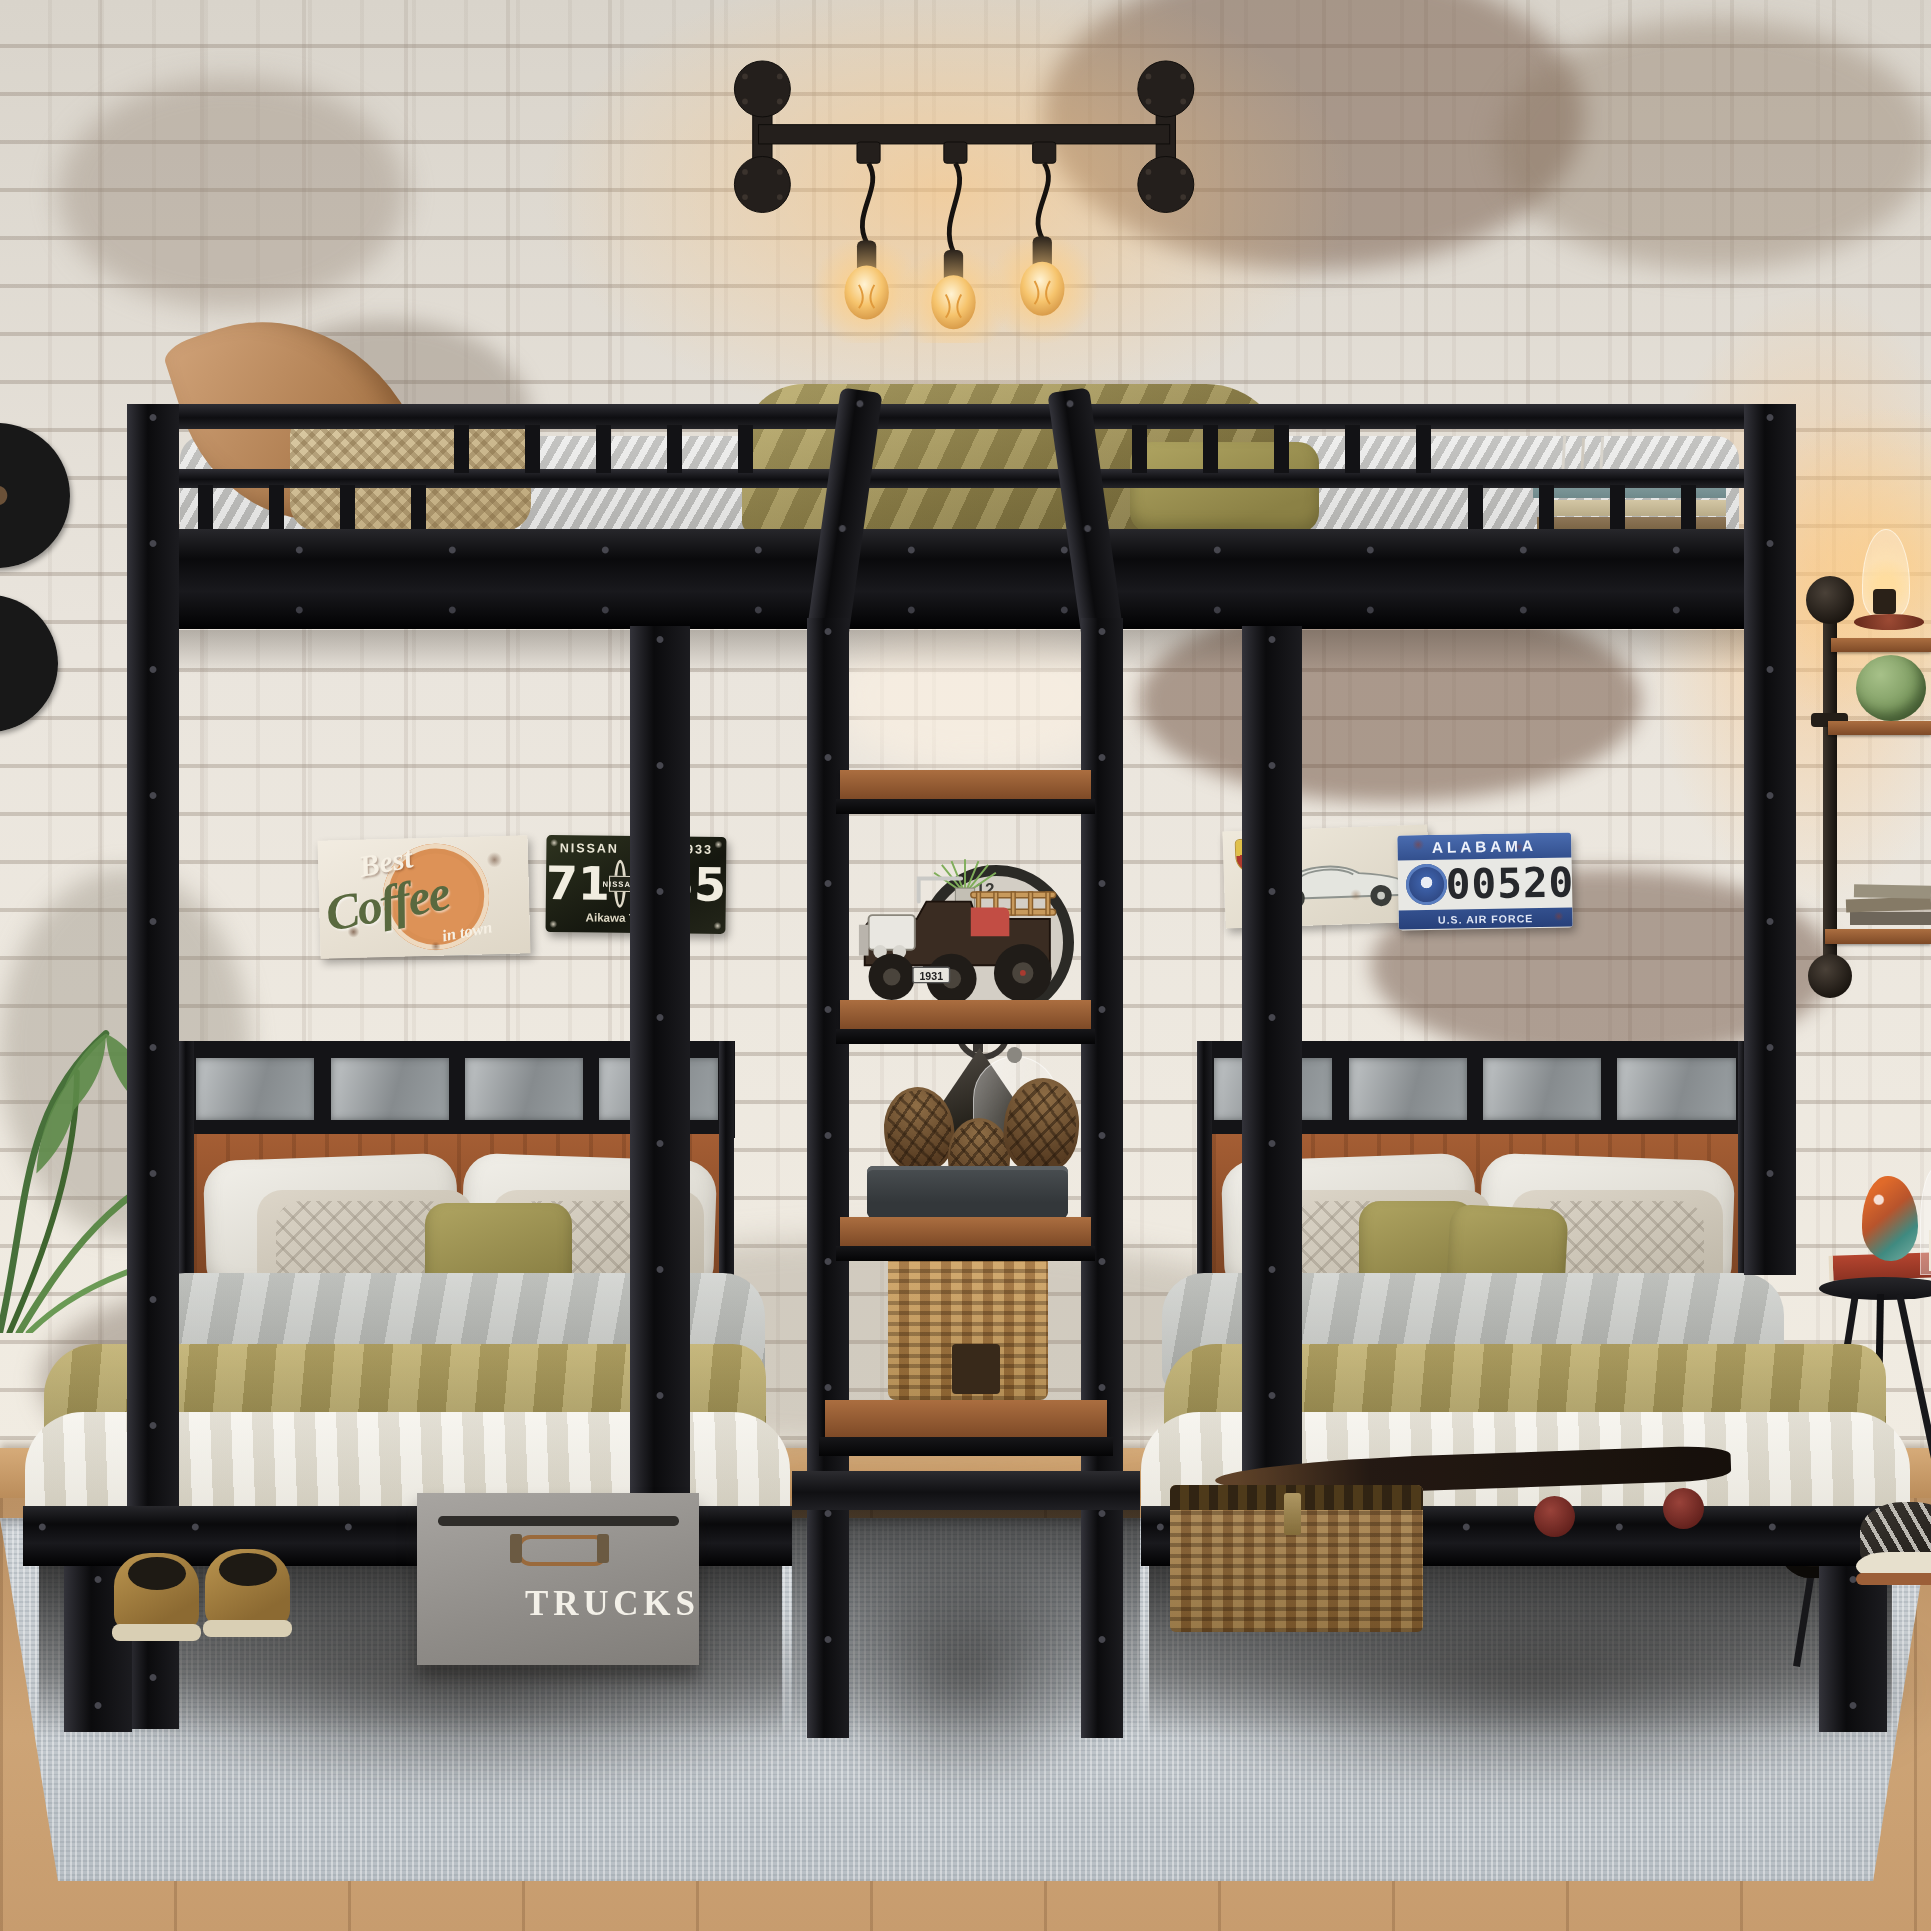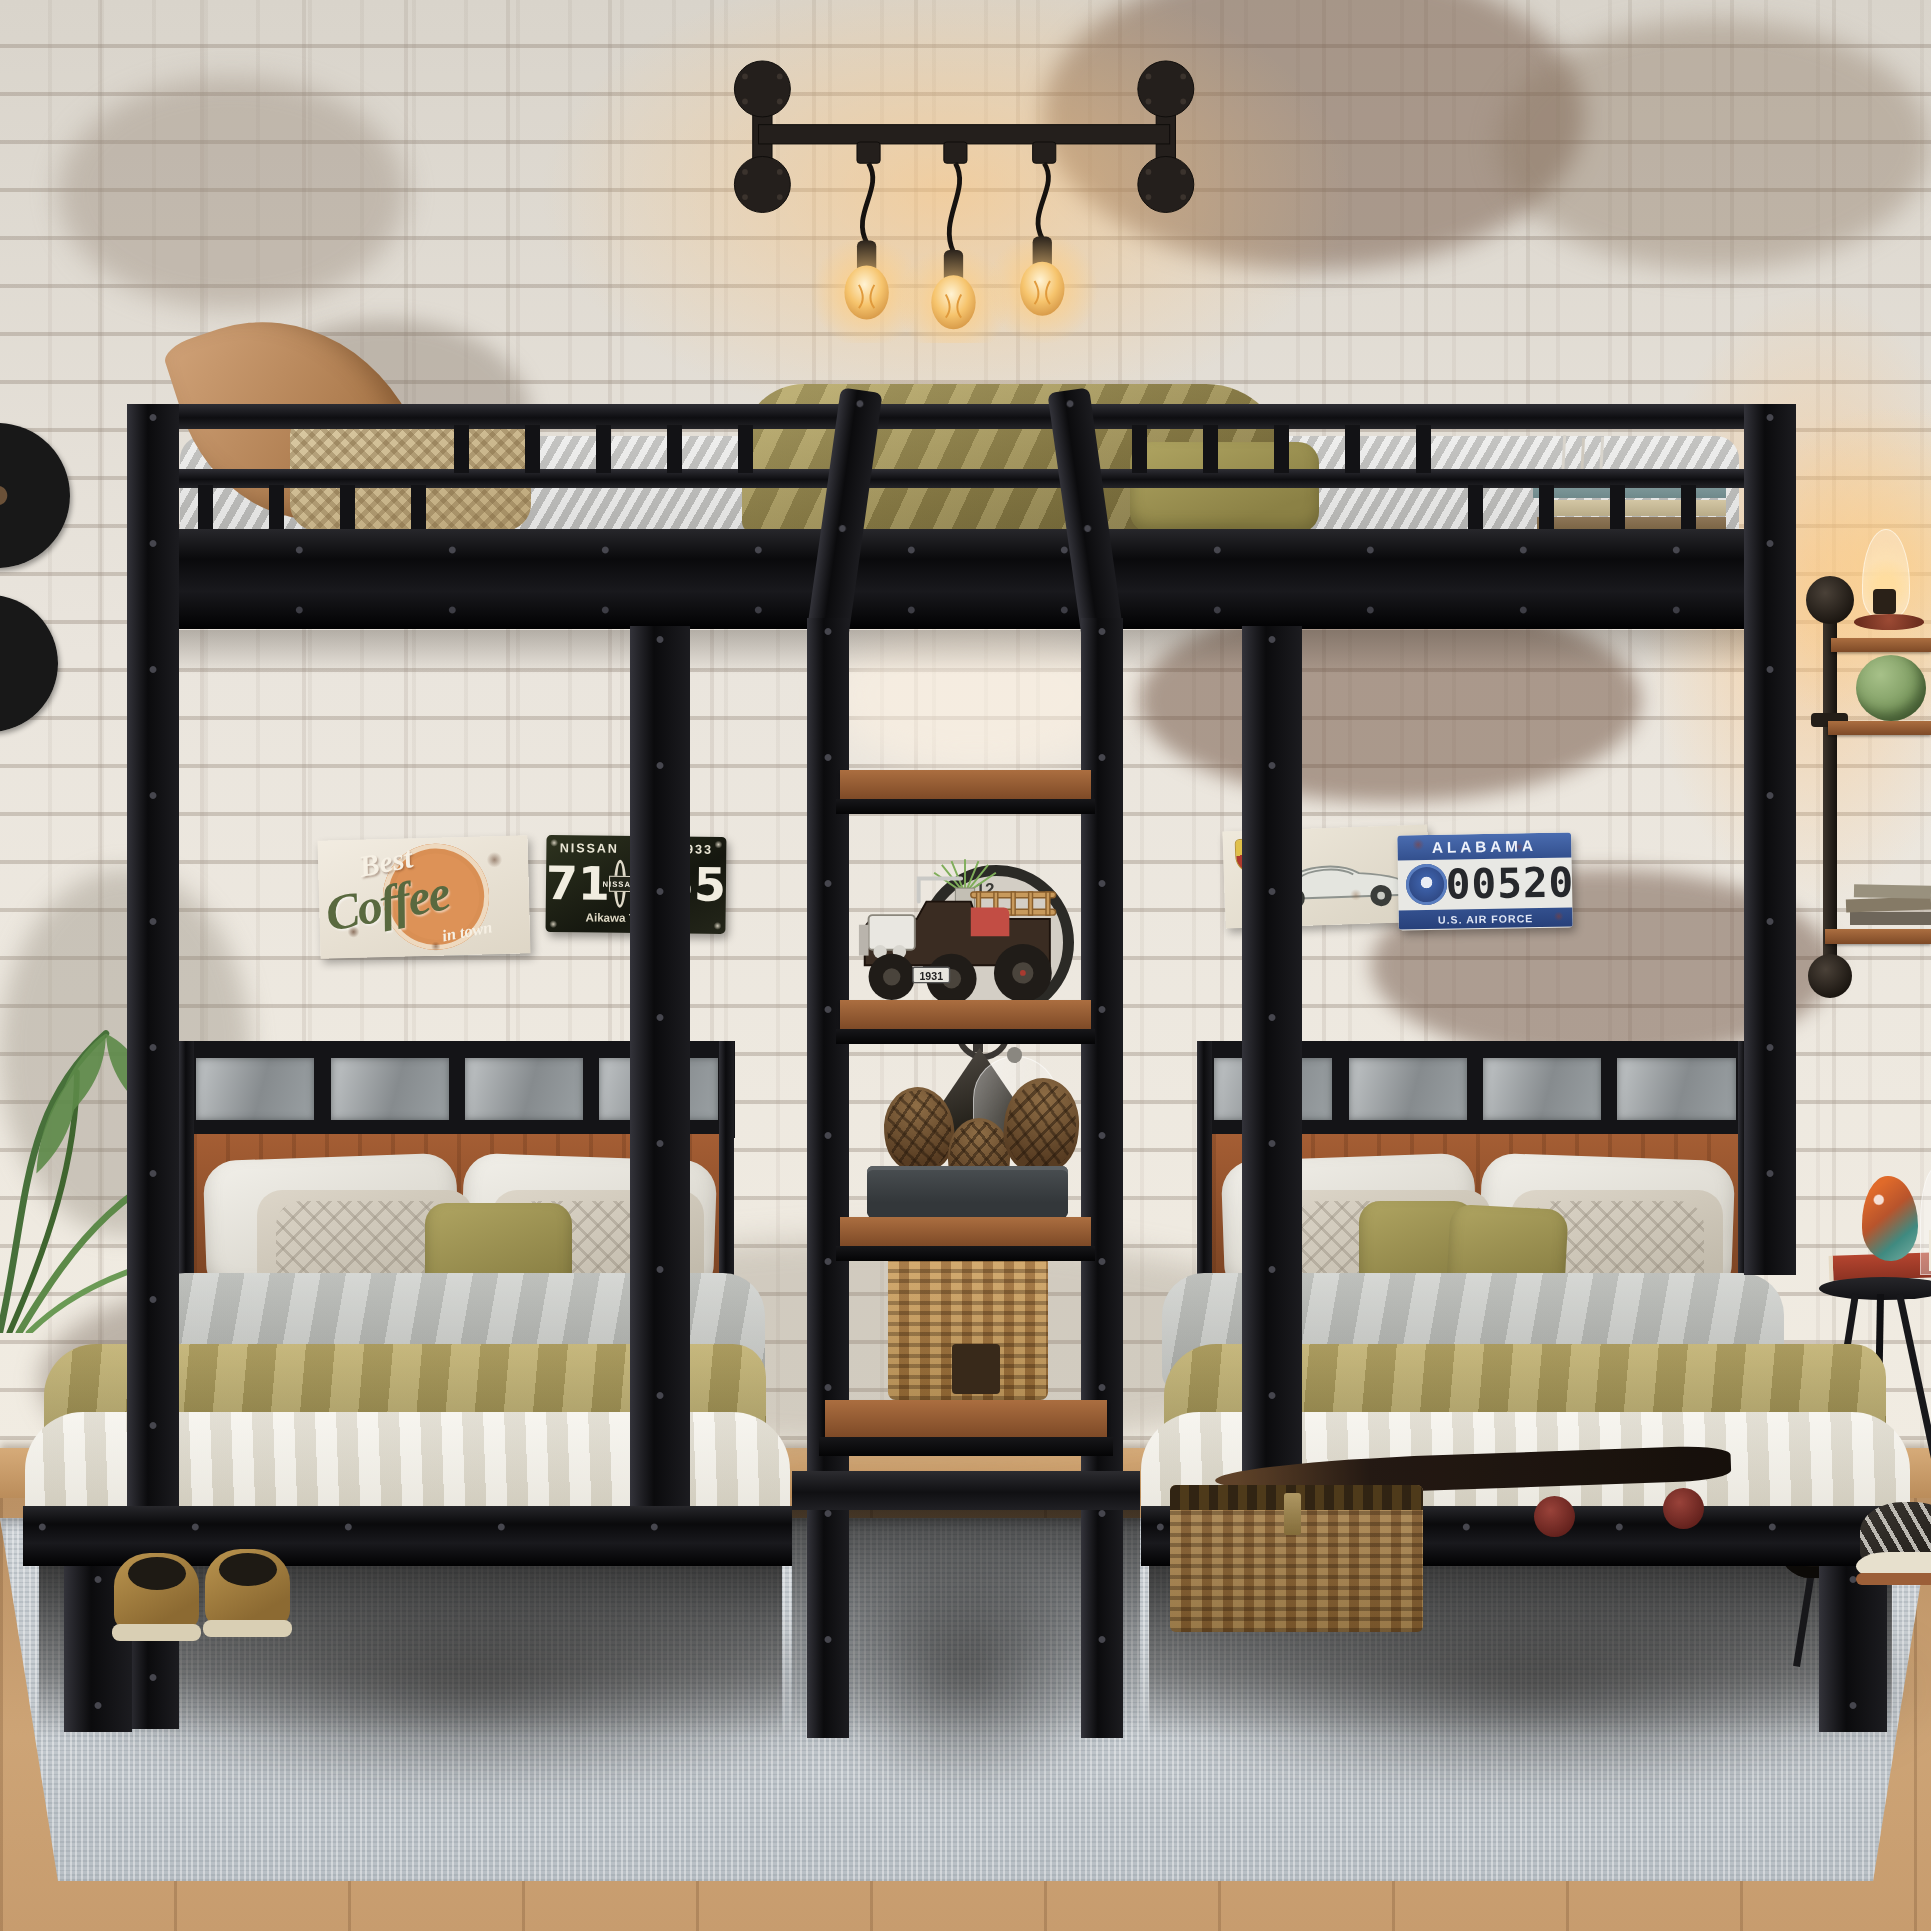--- a/index.html
+++ b/index.html
@@ -488,20 +488,28 @@
     <div class="abs" style="left:0;top:7.7px;width:516px;height:35px;transform:rotate(-2deg);
          border-radius:60% 14% 14% 60%/70% 40% 40% 70%;background:linear-gradient(90deg,#7a5534 4%,#2e2018 30%,#1c140e);"></div>
     <div class="abs" style="left:319px;top:50px;width:41px;height:41px;border-radius:50%;background:radial-gradient(circle at 40% 35%,#c4554a,#7e2a24 75%);"></div>
     <div class="abs" style="left:448px;top:42px;width:41px;height:41px;border-radius:50%;background:radial-gradient(circle at 40% 35%,#c4554a,#7e2a24 75%);"></div>
   </div>
   <div class="abs z8 weave" style="left:1170px;top:1485px;width:253px;height:147px;border-radius:5.8px;filter:brightness(.85);">
     <div class="abs" style="left:0;top:0;width:253px;height:25px;background:repeating-linear-gradient(90deg,#3a2a16 0 9.7px,#5c441f 9.7px 19.3px);border-radius:5.8px 5.8px 0 0;"></div>
     <div class="abs" style="left:114px;top:7.7px;width:17.4px;height:42px;background:linear-gradient(#cdb274,#9a7f44);border-radius:2.9px;"></div>
   </div>
 
+  <div class="abs z8" style="left:417px;top:1493px;width:282px;height:172px;
+              background:linear-gradient(165deg,#a8a5a1,#8f8c88 60%,#807d79);box-shadow:0 13.5px 17.4px rgba(20,18,16,.45);">
+    <div class="abs" style="left:21px;top:23px;width:241px;height:9.7px;background:#2f2d2a;border-radius:4.8px;"></div>
+    <div class="abs" style="left:100px;top:42px;width:83px;height:23px;border:4.8px solid #9a6a3c;border-radius:13.5px;background:rgba(0,0,0,0);"></div>
+    <div class="abs" style="left:93px;top:41px;width:11.6px;height:29px;background:#6b5a42;border-radius:2.9px;"></div>
+    <div class="abs" style="left:180px;top:41px;width:11.6px;height:29px;background:#6b5a42;border-radius:2.9px;"></div>
+    <div class="abs stencil" style="left:108px;top:91px;font-size:35px;">TRUCKS</div>
+  </div>
 
   <div class="abs z8" style="left:114px;top:1553px;width:85px;height:93px;">
     <div class="abs" style="left:0;top:0;width:85px;height:79px;border-radius:42% 42% 22% 22%;background:linear-gradient(150deg,#bb954f,#8c6a32 75%);"></div>
     <div class="abs" style="left:13.5px;top:3.9px;width:58px;height:33px;border-radius:50%;background:#1e1a14;"></div>
     <div class="abs" style="left:-1.9px;top:71px;width:89px;height:17.4px;border-radius:7.7px;background:#d9cfb4;"></div>
   </div>
   <div class="abs z8" style="left:205px;top:1549px;width:85px;height:93px;">
     <div class="abs" style="left:0;top:0;width:85px;height:79px;border-radius:42% 42% 22% 22%;background:linear-gradient(150deg,#bb954f,#8c6a32 75%);"></div>
     <div class="abs" style="left:13.5px;top:3.9px;width:58px;height:33px;border-radius:50%;background:#1e1a14;"></div>
     <div class="abs" style="left:-1.9px;top:71px;width:89px;height:17.4px;border-radius:7.7px;background:#d9cfb4;"></div>

